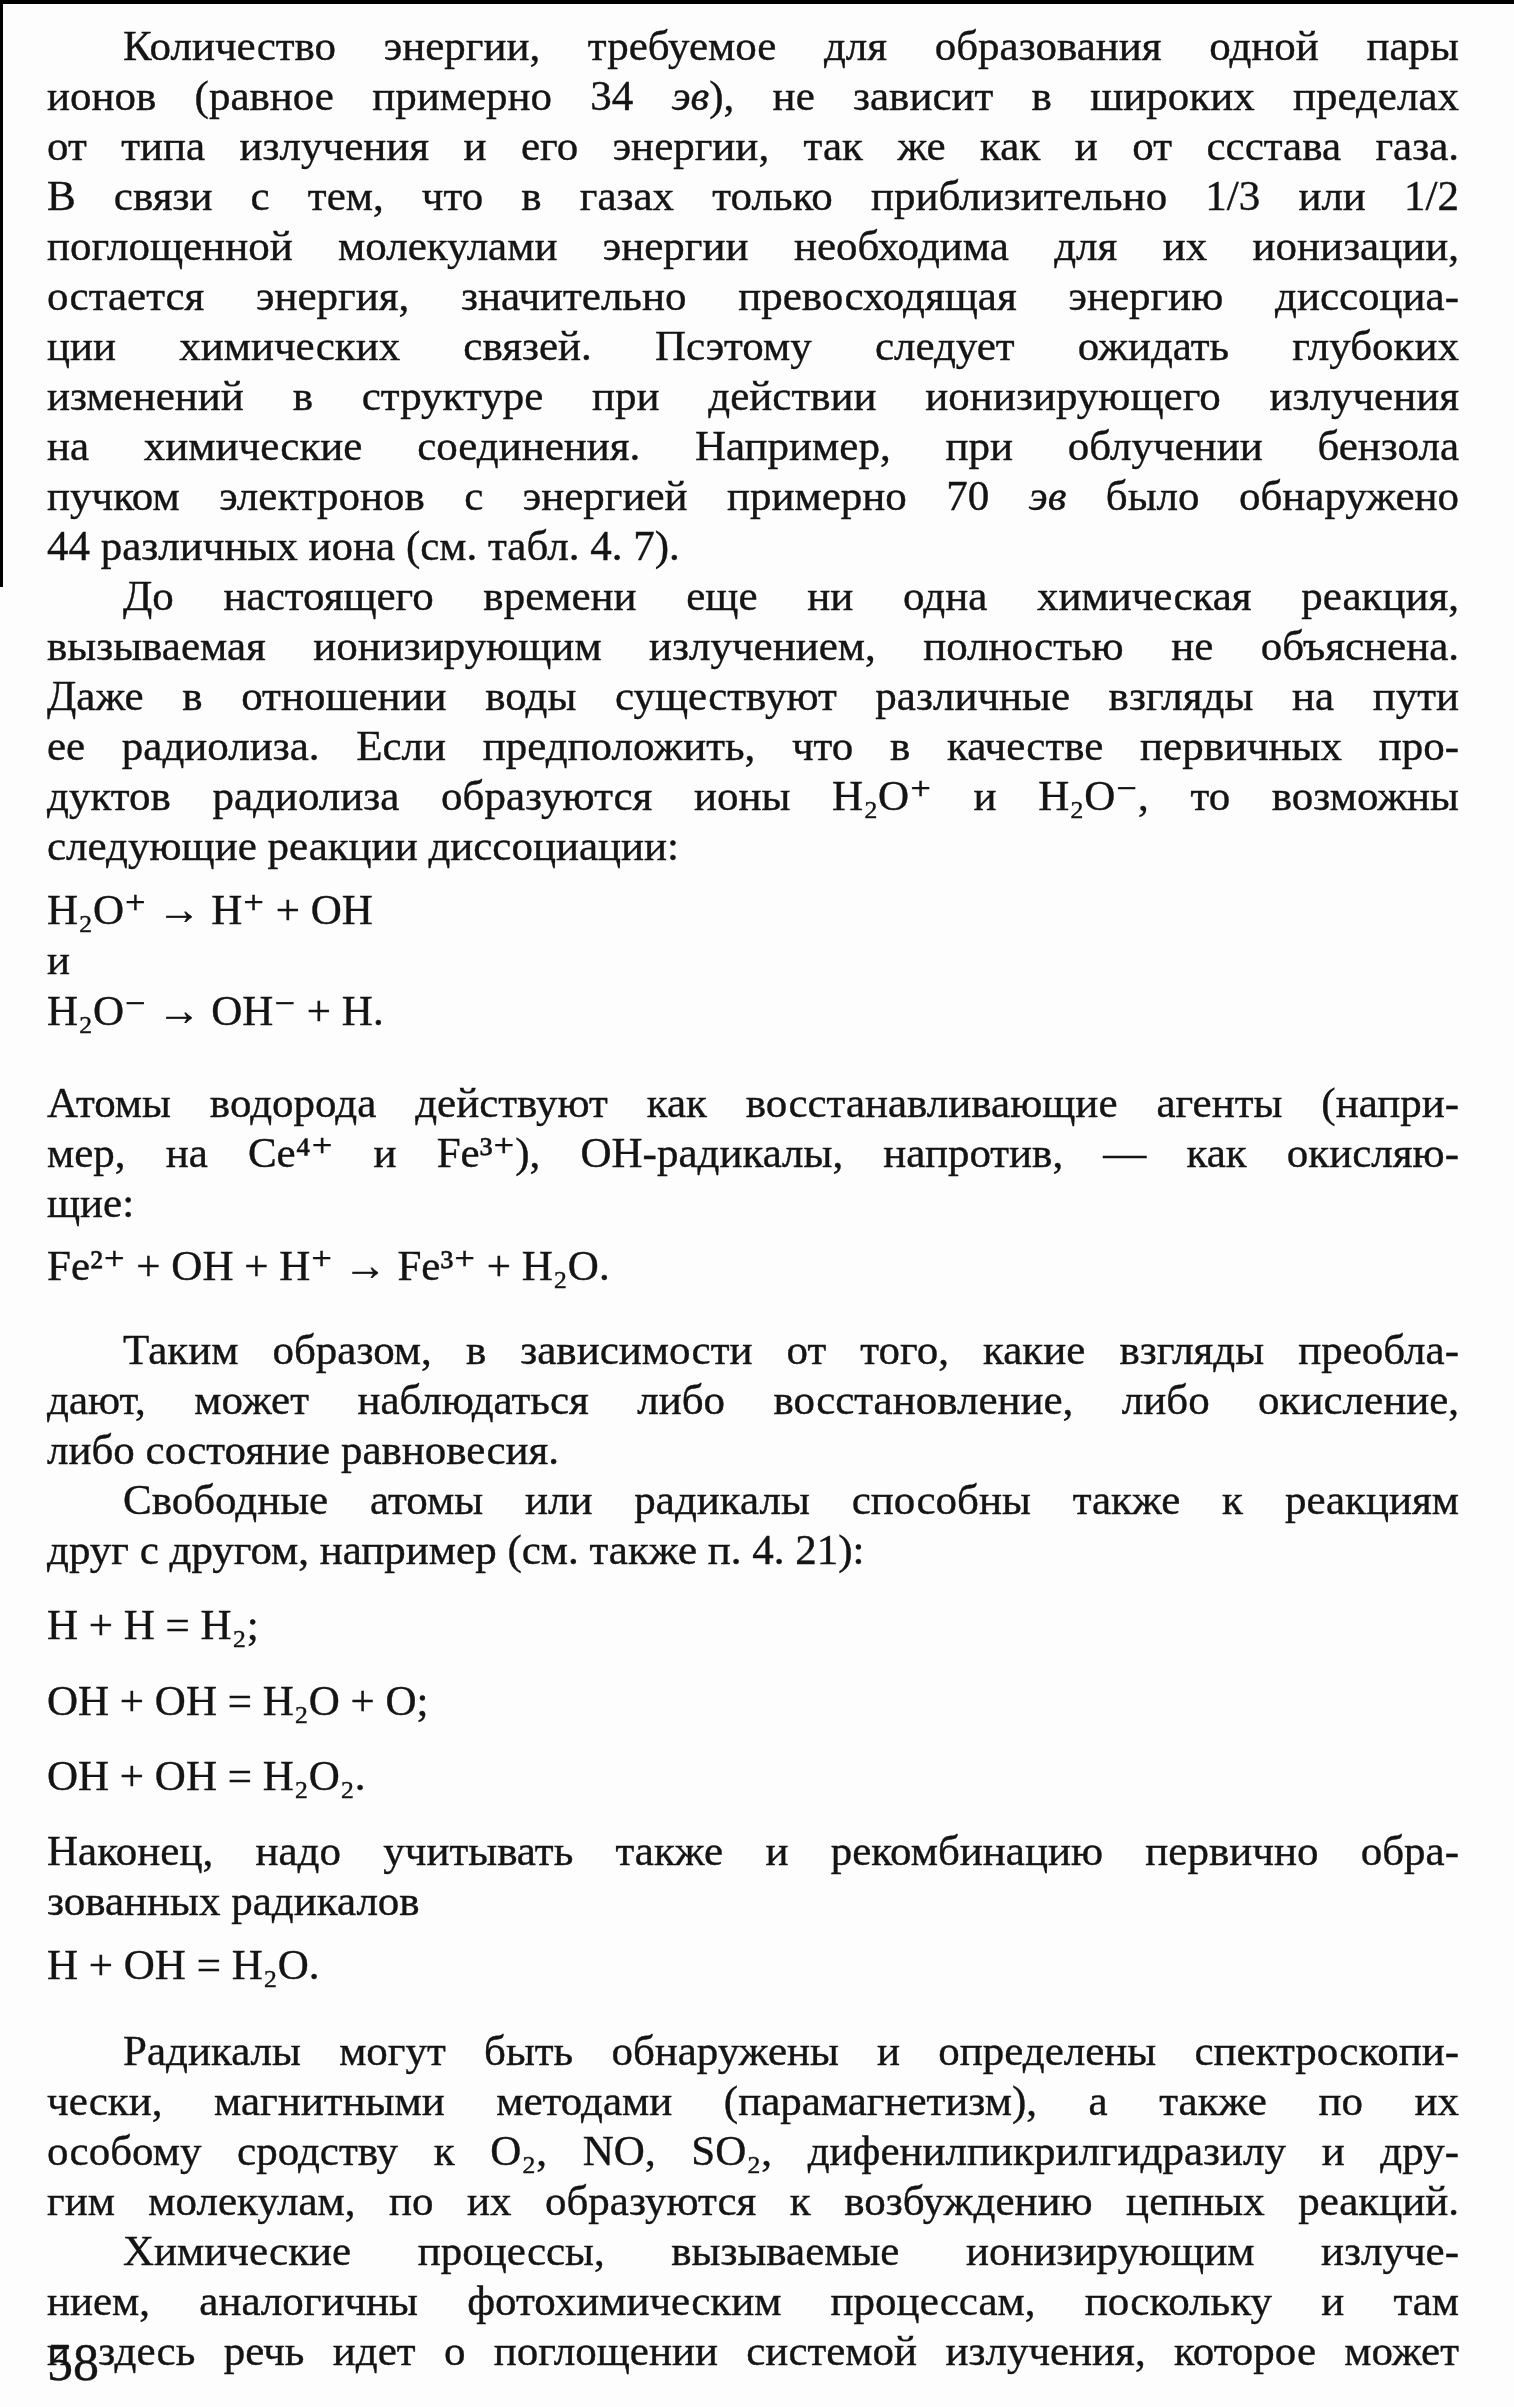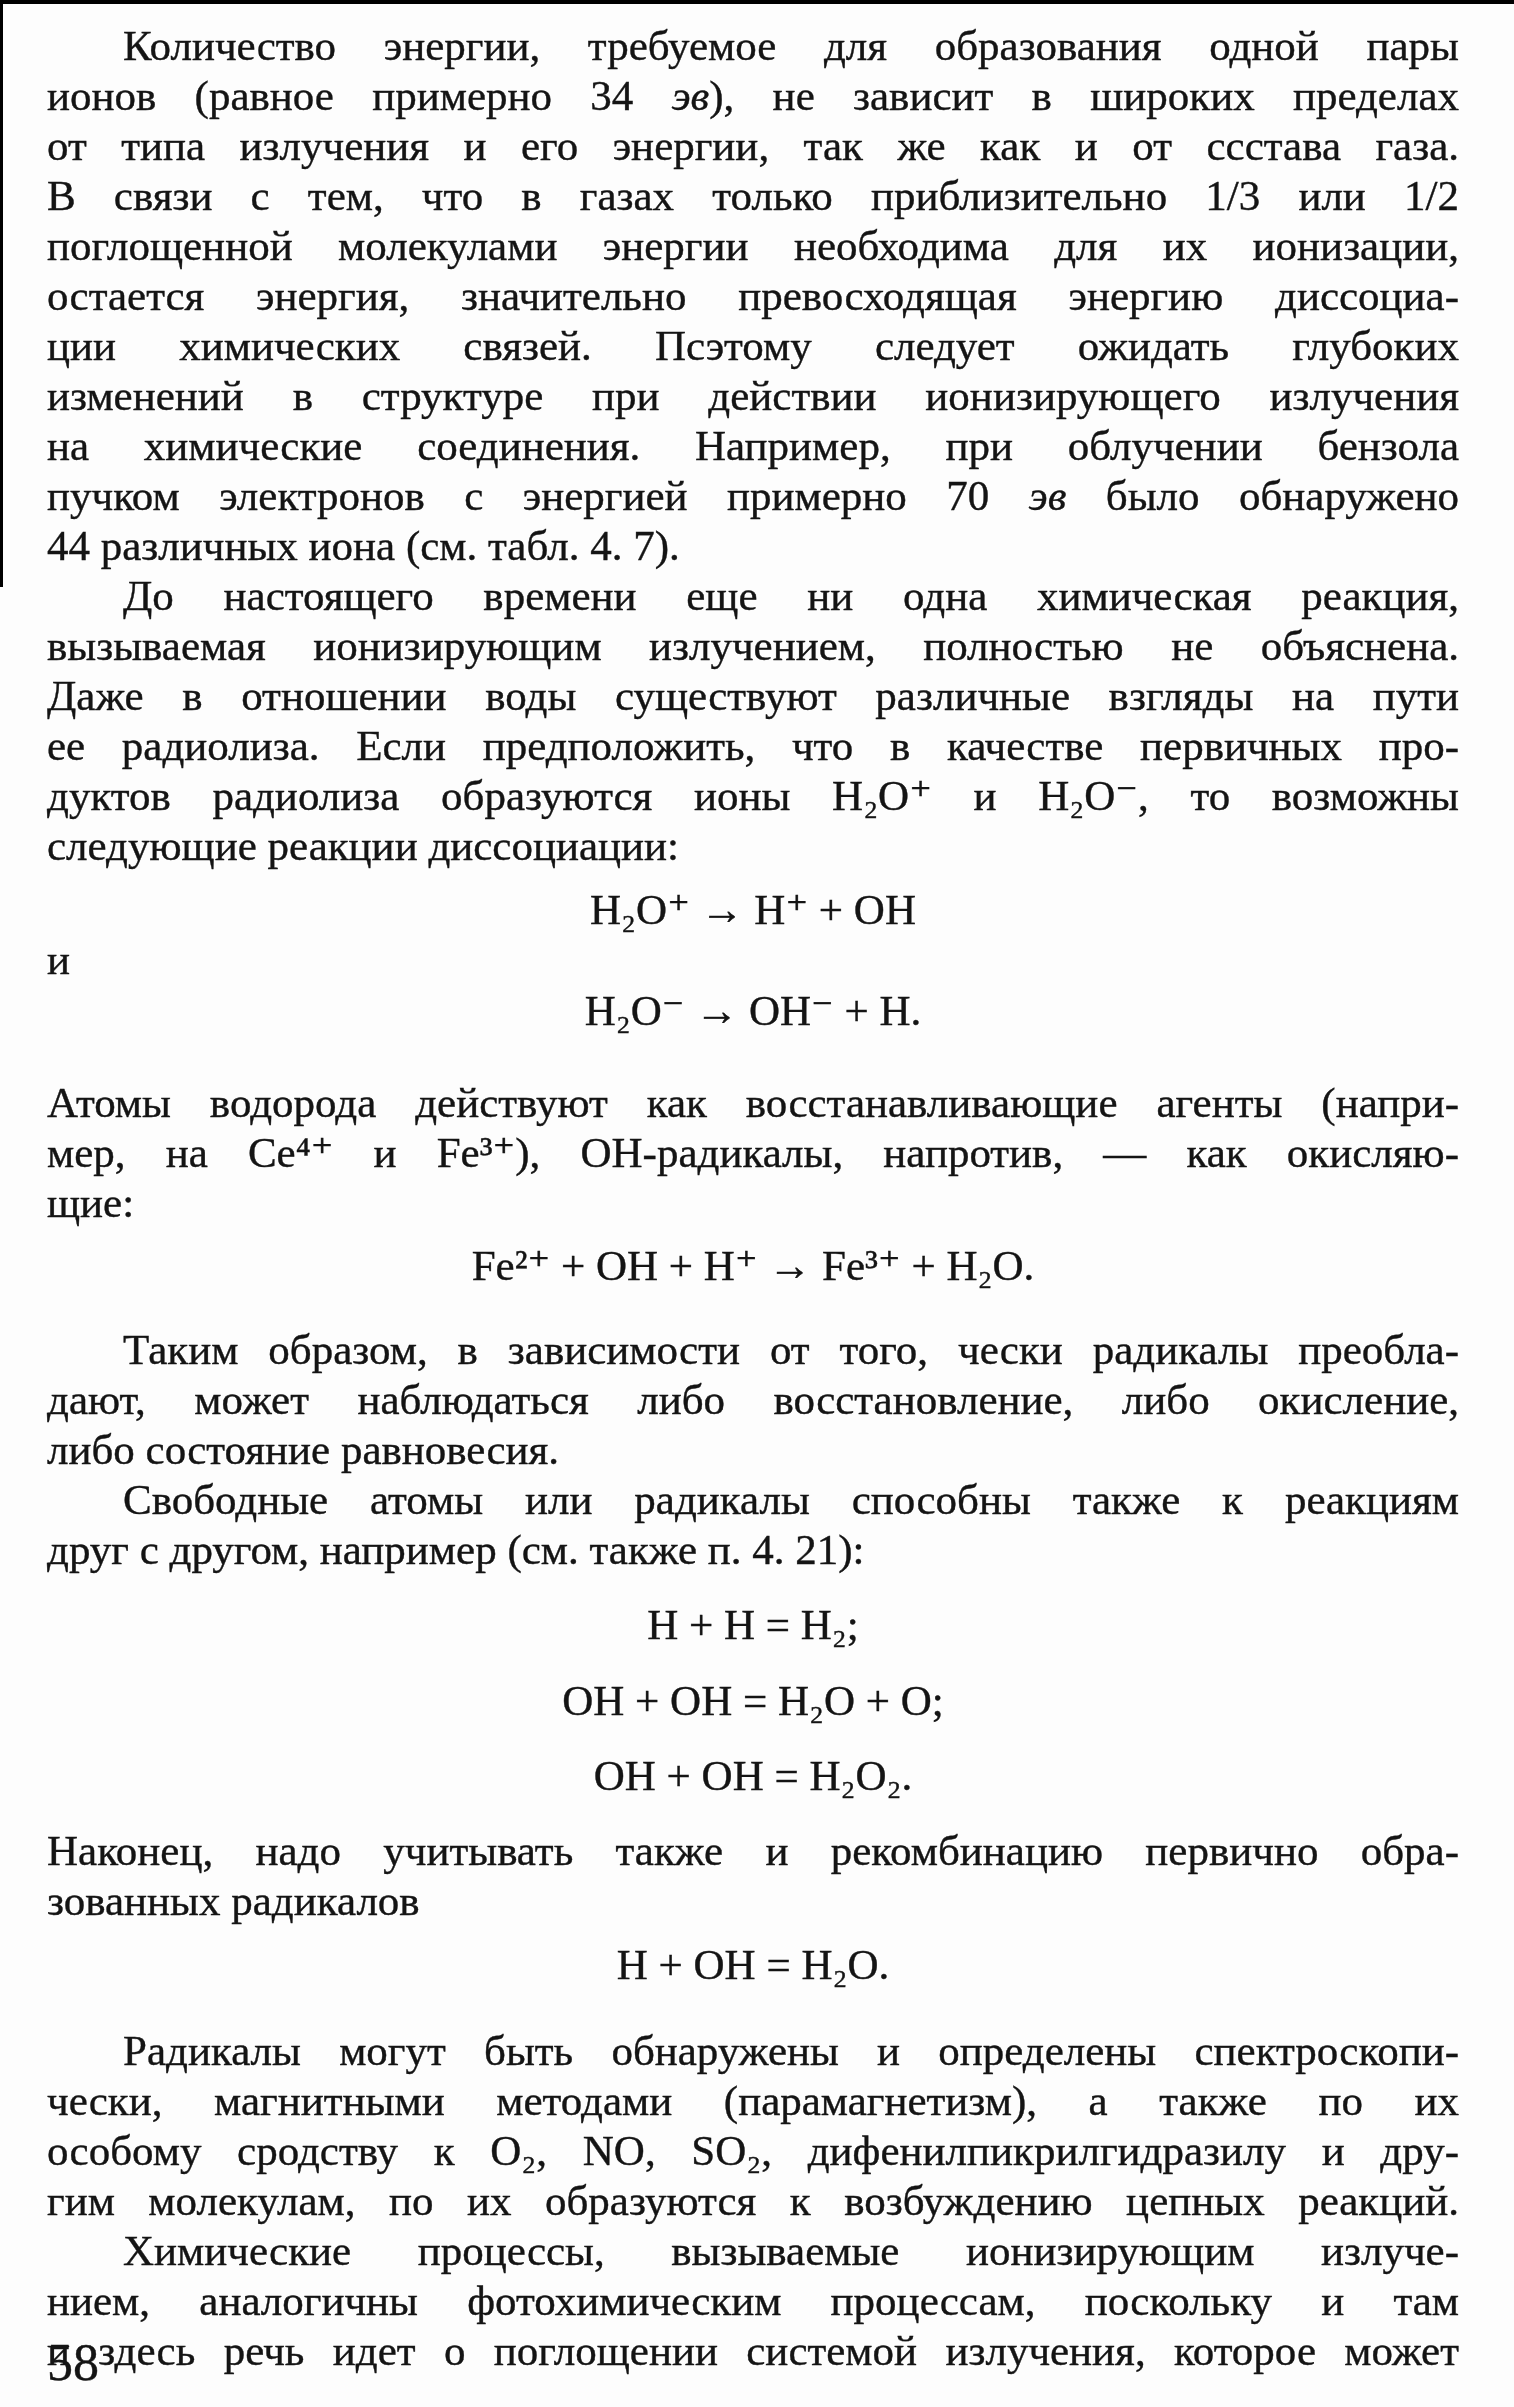--- a/index.html
+++ b/index.html
@@ -25,21 +25,21 @@
   }
   .text-block{
     position:absolute;left:47px;top:21px;width:1412px;
     font-size:43px;line-height:50px;
     -webkit-text-stroke:0.4px currentColor;
   }
   .para{margin:0;}
   .line{white-space:normal;}
   .line.indent{text-indent:76px;}
   .line.just{text-align:justify;text-align-last:justify;}
-  .eq{text-align:center;}
+  .eq{text-align:left;}
   .eq .eq-line{line-height:51px;}
   .eq-h2o-plus{margin-top:13.2px;}
   .eq-h2o-minus{margin-bottom:42px;}
   .eq-fe{margin:11.4px 0 34px;}
   .eq-recomb-group{margin:13.2px 0 23px;}
   .eq-recomb-group .eq-line{margin:24.6px 0;}
   .eq-h-oh{margin:13px 0 36px;}
   .page-number{
     position:absolute;left:47px;top:2339px;
     font-size:52px;line-height:47px;
@@ -86,21 +86,21 @@
     </div>
     <div class="para">
       <div class="line just">Атомы водорода действуют как восстанавливающие агенты (напри-</div>
       <div class="line just">мер, на Ce⁴⁺ и Fe³⁺), OH-радикалы, напротив, — как окисляю-</div>
       <div class="line">щие:</div>
     </div>
     <div class="eq eq-fe">
       <div class="eq-line">Fe²⁺ + OH + H⁺ → Fe³⁺ + H₂O.</div>
     </div>
     <div class="para">
-      <div class="line indent just">Таким образом, в зависимости от того, чески радикалы преобла-</div>
+      <div class="line indent just">Таким образом, в зависимости от того, какие взгляды преобла-</div>
       <div class="line just">дают, может наблюдаться либо восстановление, либо окисление,</div>
       <div class="line">либо состояние равновесия.</div>
     </div>
     <div class="para">
       <div class="line indent just">Свободные атомы или радикалы способны также к реакциям</div>
       <div class="line">друг с другом, например (см. также п. 4. 21):</div>
     </div>
     <div class="eq eq-recomb-group">
       <div class="eq-line">H + H = H₂;</div>
       <div class="eq-line">OH + OH = H₂O + O;</div>

